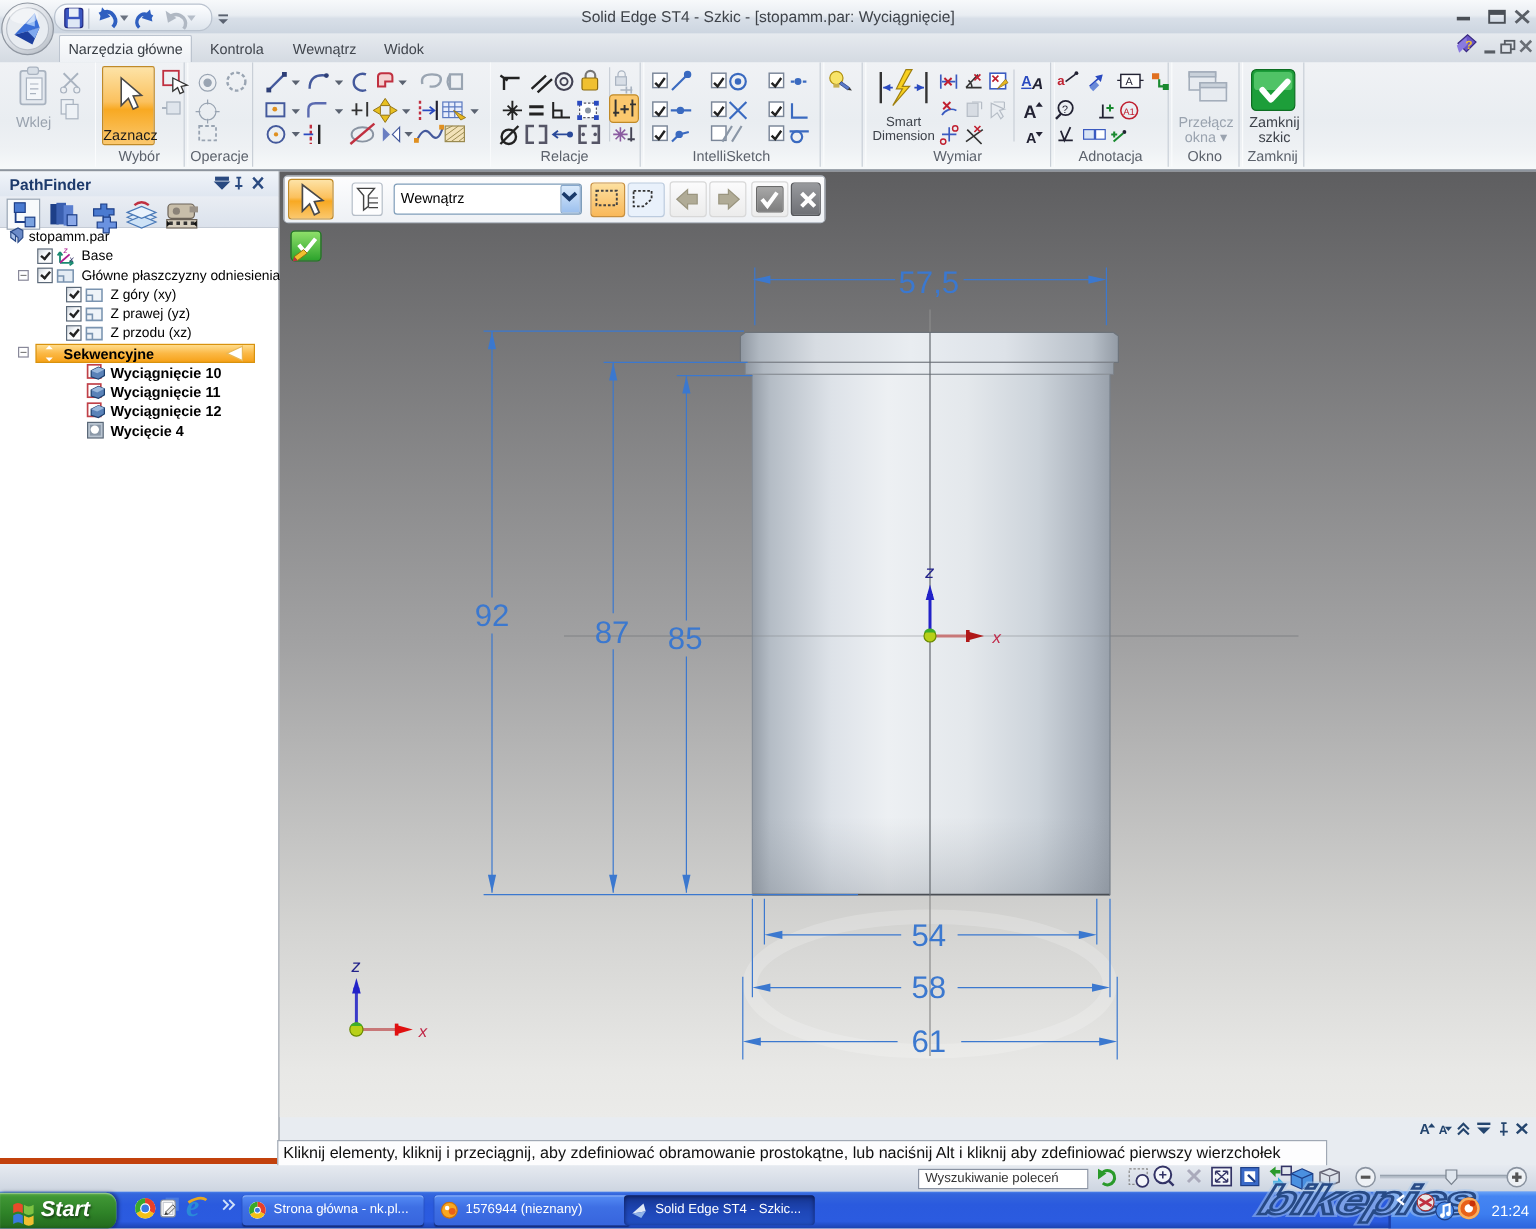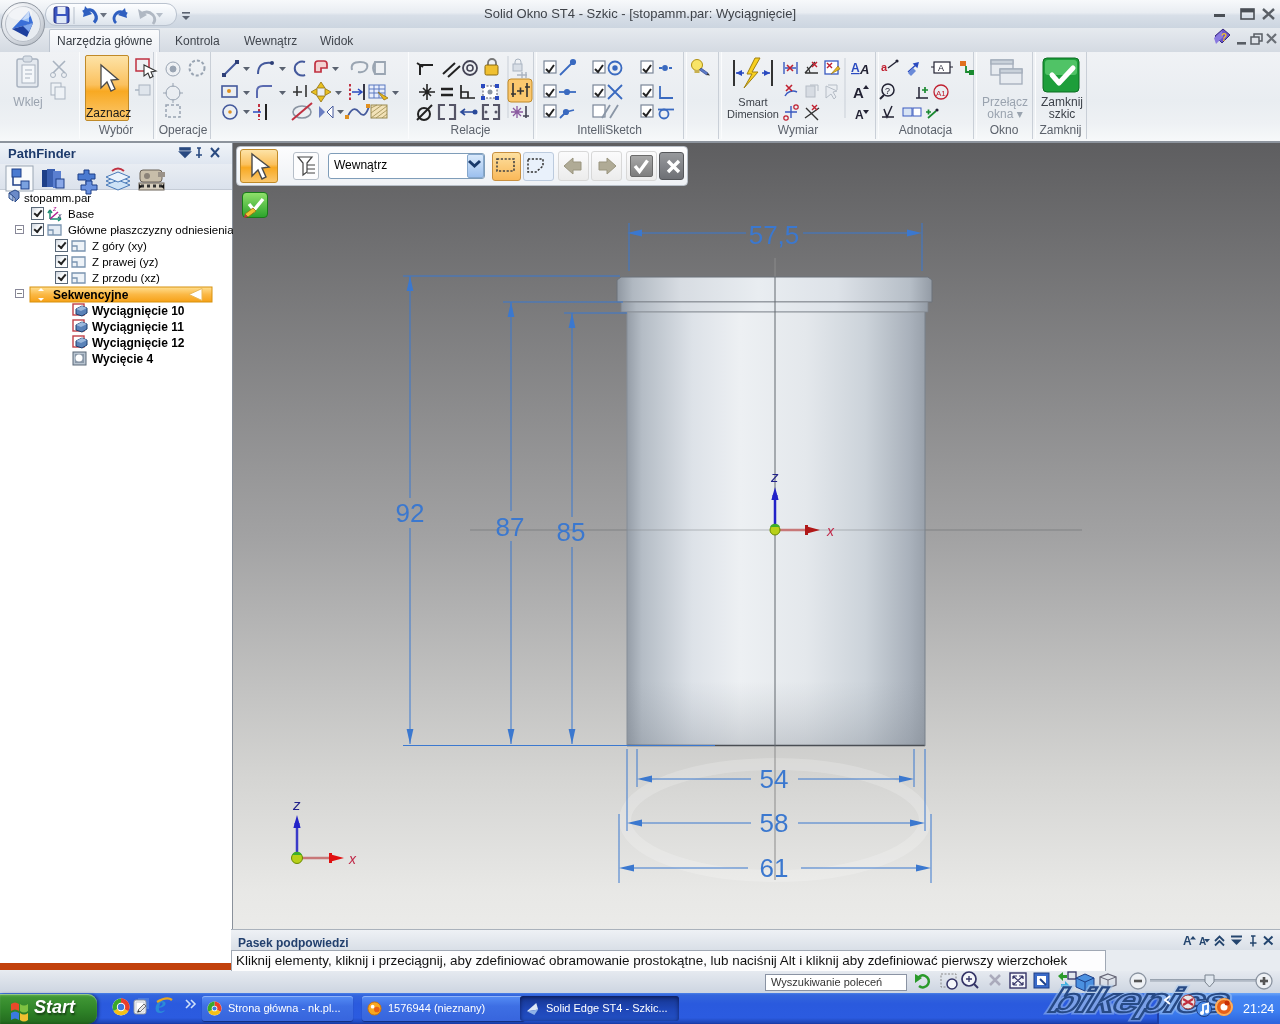--- a/index.html
+++ b/index.html
@@ -16,21 +16,21 @@
 .tab{position:absolute;top:3px;height:21px;line-height:21px;font-size:12px;color:#40454d}
 #tabactive{position:absolute;left:49px;top:1px;height:23px;line-height:23px;padding:0 7px;font-size:12px;color:#383d44;background:linear-gradient(#fbfcfd,#eef1f5);border:1px solid #bcc4cf;border-bottom:none;border-radius:2px 2px 0 0}
 
 #ribbon{left:0;top:52px;width:1280px;height:91px;background:linear-gradient(#f0f2f5,#e9edf1 55%,#eef1f4 80%,#f7f9fa);border-bottom:2px solid #8d949d}
 .grp{position:absolute;top:0;height:87px;border-right:1px solid #c9cfd7;box-shadow:inset 1px 0 0 #fbfcfd}
 .grplabel{position:absolute;bottom:2px;left:2px;right:2px;text-align:center;font-size:12px;color:#5c626c}
 .bigbtn{position:absolute;top:2px;height:70px;font-size:12px;color:#3d424a;text-align:center}
 .bigbtn .cap{position:absolute;top:43px;width:100%;line-height:11.5px}
 .gray{color:#9aa3af}
 
-#lpanel{left:0;top:143px;width:233px;height:827px;background:#fff;border-right:1px solid #8a919b;border-bottom:7px solid #c2410c}
+#lpanel{left:0;top:143px;width:233px;height:827px;background:#fff;border-right:1px solid #8a919b;border-bottom:5px solid #c2410c}
 #lphead{left:0;top:0;width:232px;height:21px;background:linear-gradient(#f0f4f9,#dfe6f0);font-weight:bold;font-size:13px;color:#1d3a6b;padding:3px 0 0 8px}
 #lptools{left:0;top:21px;width:232px;height:26px;background:linear-gradient(#e9edf3,#dbe2ec);border-bottom:1px solid #c5ccd6}
 .trow{position:absolute;left:0;height:16px;font-size:11.5px;color:#000;white-space:nowrap;line-height:15px}
 .cb{position:absolute;width:13px;height:13px;background:linear-gradient(135deg,#cdd4dc,#f6f8fa 40%,#fff);border:1px solid #5a6878}
 .cb:after{content:"";position:absolute;left:2px;top:2px;width:6px;height:3px;border-left:2px solid #222;border-bottom:2px solid #222;transform:rotate(-50deg)}
 .minus{position:absolute;width:9px;height:9px;background:#fff;border:1px solid #889;line-height:7px;font-size:9px;text-align:center;color:#333}
 
 #canvas{left:233px;top:143px;width:1047px;height:788px;background:linear-gradient(#5e5e60,#a2a2a3 50%,#d4d4d2 80%,#e8e8e6 95%,#ebebe9)}
 #cmdbar{left:3px;top:3px;width:452px;height:40px;background:linear-gradient(#fdfdfe,#eef1f5);border:1px solid #b8bfc8;border-radius:4px}
 .cbtn{position:absolute;border-radius:3px}
@@ -41,21 +41,21 @@
 #srch{left:765px;top:974px;width:142px;height:17px;background:#fff;border:1px solid #8a93a3;font-size:11px;color:#333;padding:1px 0 0 5px}
 #taskbar{left:0;top:993px;width:1280px;height:31px;background:linear-gradient(#4b82e8 0%,#3466dd 6%,#2a5ade 35%,#2b5be0 80%,#1d44b4 97%,#15329c)}
 .tbtn{position:absolute;top:996px;height:25px;border-radius:3px;font-size:11px;color:#fff;background:linear-gradient(#558df5,#3e6fe4 40%,#3765dd);box-shadow:inset 0 1px 0 rgba(255,255,255,.35),0 1px 1px rgba(0,0,20,.4);line-height:25px;white-space:nowrap}
 .tbtn.active{background:linear-gradient(#16358f,#1e47b8 55%,#2350c4);box-shadow:inset 0 1px 4px rgba(0,0,30,.6)}
 .ticon{position:absolute;left:5px;top:5px;width:15px;height:15px}
 </style></head>
 <body>
 <div id="app">
 
 <div class="abs" id="titlebar"></div>
-<div class="abs" id="title">Solid Okno ST4 - Szkic - [stopamm.par: Wyciągnięcie]</div>
+<div class="abs" id="title">Solid Edge ST4 - Szkic - [stopamm.par: Wyciągnięcie]</div>
 <div class="abs" id="qat"></div>
 <svg width="1280" height="52" style="z-index:5">
 
   <defs>
         <radialGradient id="apb" cx="0.35" cy="0.3" r="0.9">
    <stop offset="0" stop-color="#ffffff"></stop>
           <stop offset="0.55" stop-color="#dfe3e9"></stop>
           <stop offset="1" stop-color="#a9b0b9"></stop>
         </radialGradient>
       </defs>
@@ -637,23 +637,20 @@
 </div>
 <div class="abs" style="left:9px;top:49px;width:26px;height:26px;background:linear-gradient(#8fe06a,#2ca32c);border:1px solid #1a7a1a;border-radius:4px">
   <svg width="26" height="26" style="left:-1px;top:-1px">
     <path d="M7 12 l5 6 l9 -11" fill="none" stroke="#fff" stroke-width="3.4"></path>
     <path d="M3 22 l8 -6 l3 3 l-8 6 z" fill="#f0c030" stroke="#907010" stroke-width="0.8"></path>
     <polygon points="3,22 6,25 2,26" fill="#c03040"></polygon>
   </svg>
 </div>
 </div>
 
-<div class="abs" id="hintbar">
-      <span style="position:absolute;left:7px;top:6px">Pasek podpowiedzi</span>
-    </div>
 <svg width="1280" height="21" style="top:932px;z-index:4">
   <g fill="#24456e" stroke="#24456e">
   <text x="1183" y="13" font-size="12" font-weight="bold" stroke="none">A</text>
   <polygon points="1193,4 1196,7.5 1190,7.5" stroke="none"></polygon>
   <text x="1199" y="13" font-size="10" font-weight="bold" stroke="none">A</text>
   <polygon points="1207,10.5 1210,7 1204,7" stroke="none"></polygon>
   <path d="M1215 9 l4.5 -4.5 l4.5 4.5 M1215 13.5 l4.5 -4.5 l4.5 4.5" fill="none" stroke-width="1.8"></path>
   <rect x="1231" y="3.5" width="11" height="2" stroke="none"></rect>
   <polygon points="1231,7.5 1242,7.5 1236.5,13" stroke="none"></polygon>
   <path d="M1253 4 v7 M1250 11 h6.5 M1253 11 v3.5 M1251 4 h4.5" stroke-width="1.5" fill="none"></path>

